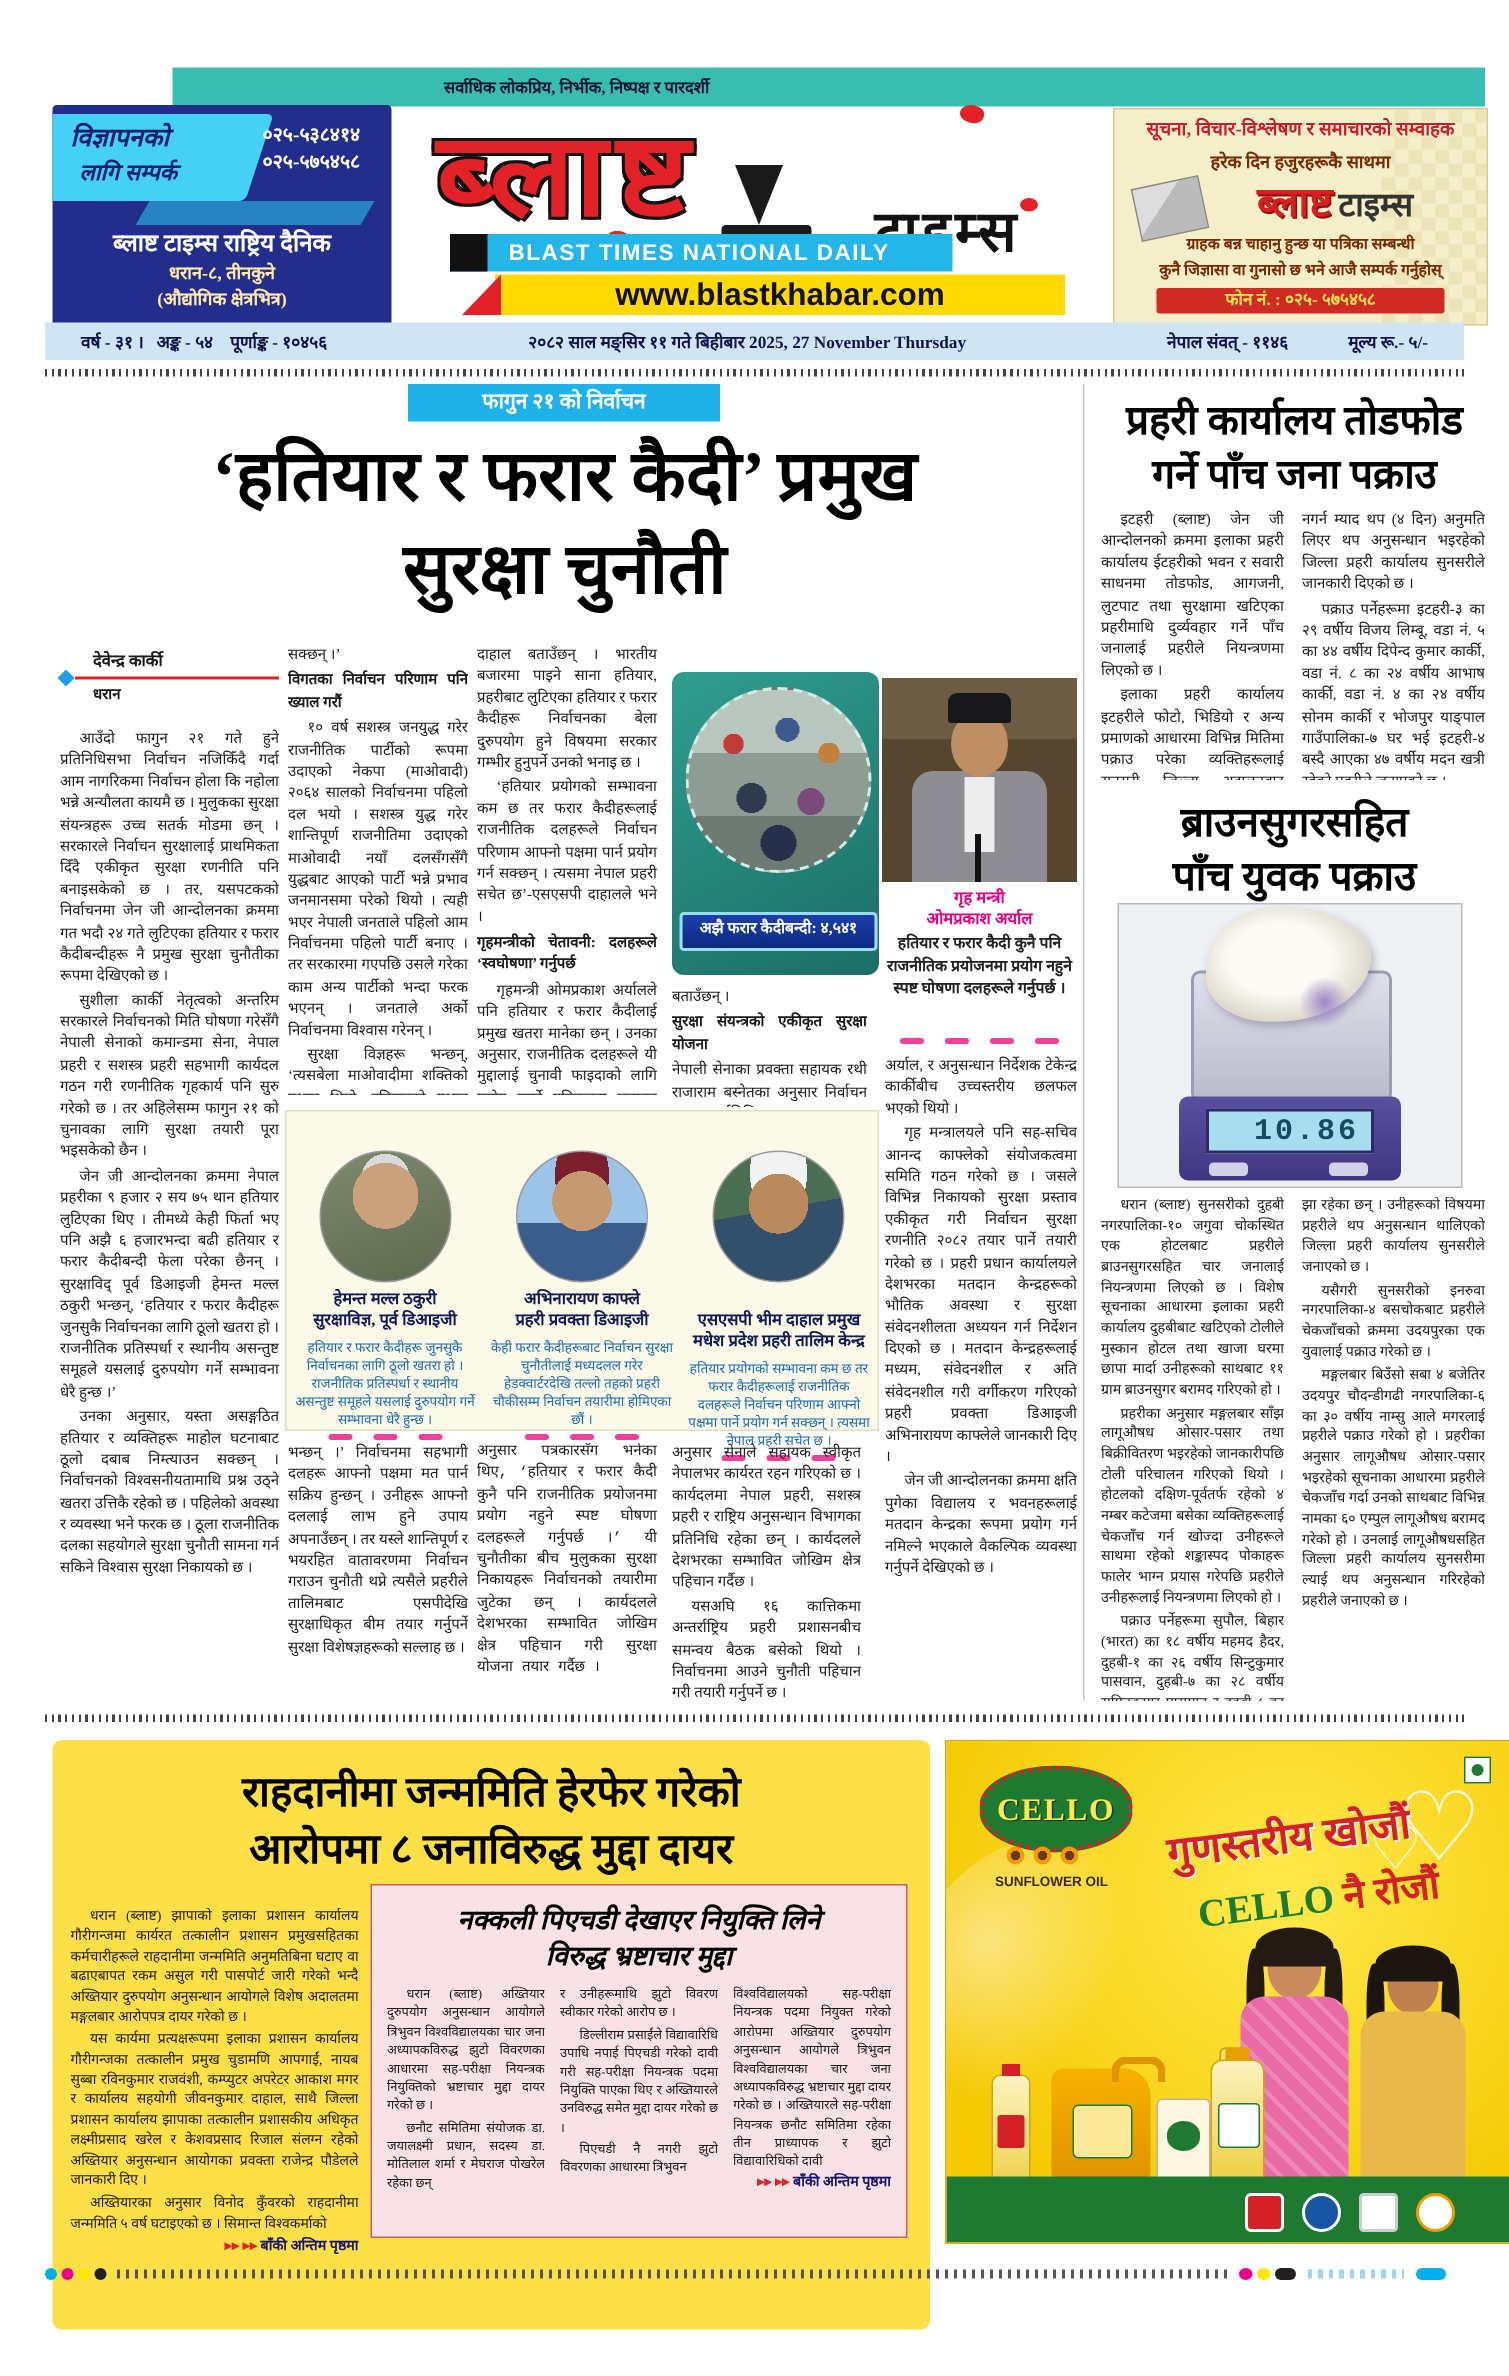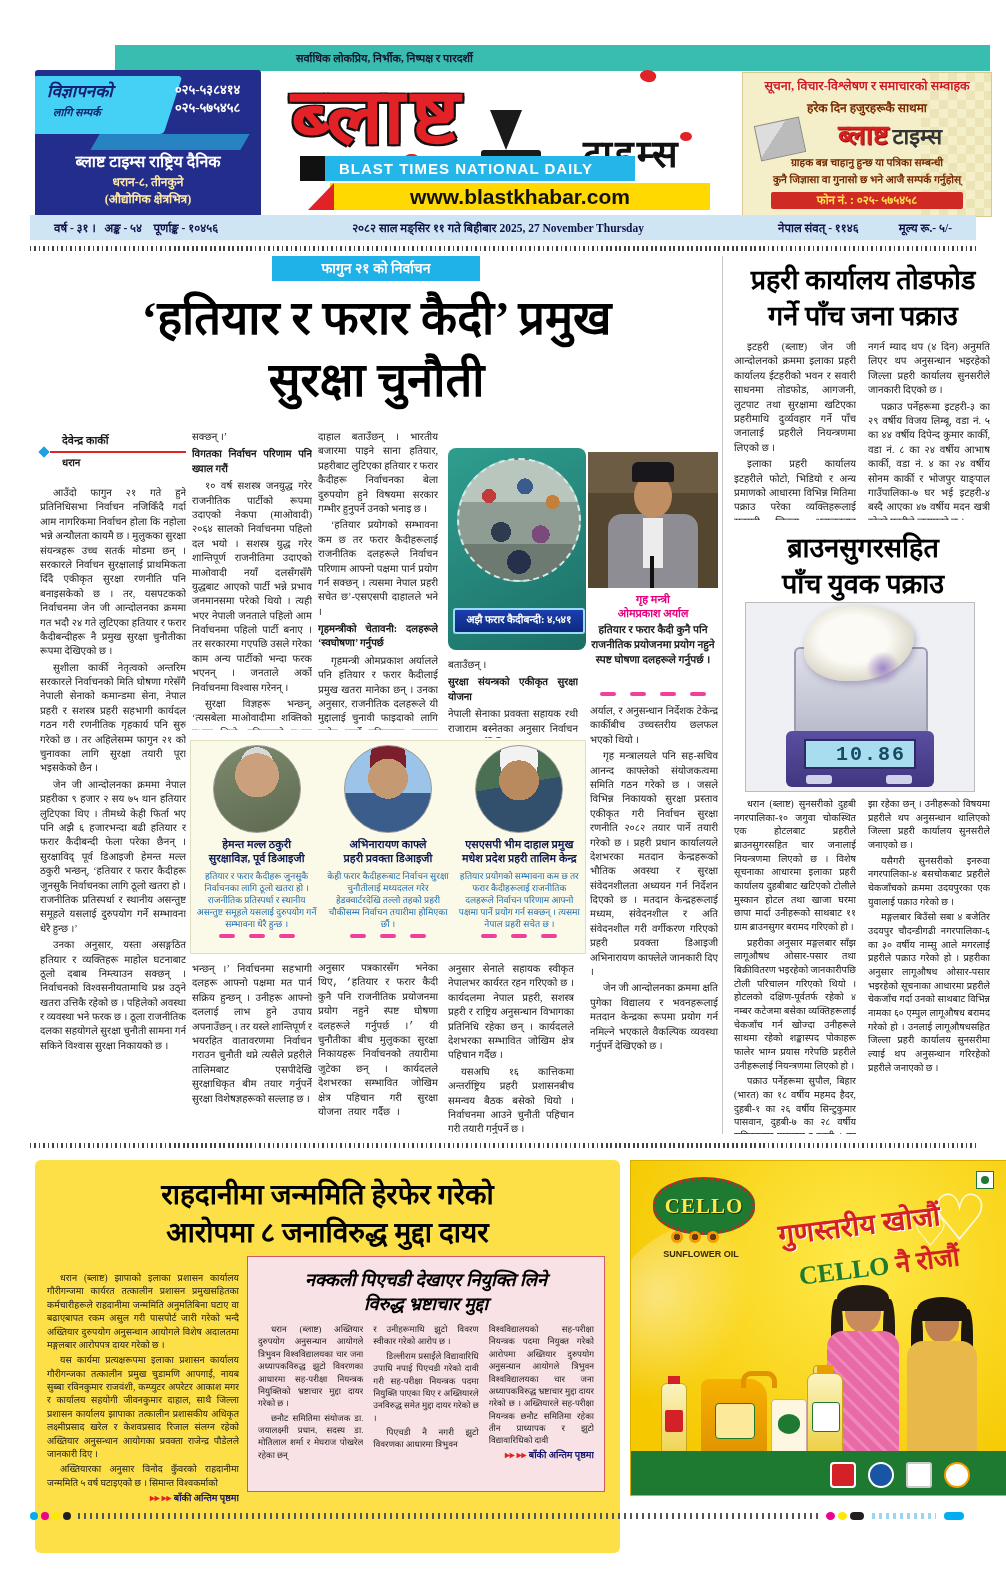--- a/index.html
+++ b/index.html
@@ -24,21 +24,21 @@
 
 <div id="page">
 
   <div class="abs" style="left:115px;top:45px;width:875px;height:26px;background:#38bdb0;"></div>
   <div class="abs" style="left:296px;top:50px;font-size:11px;font-weight:bold;color:#15152e;">सर्वाधिक लोकप्रिय, निर्भीक, निष्पक्ष र पारदर्शी</div>
 
   <div class="abs" style="left:35px;top:70px;width:226px;height:168px;background:#232d8c;border-radius:3px;overflow:hidden;">
     <div class="abs" style="left:-12px;top:6px;width:150px;height:58px;background:#45d0f5;transform:skewX(-18deg);border-radius:4px;"></div>
     <div class="abs" style="left:60px;top:64px;width:150px;height:16px;background:#2aa8d8;transform:skewX(-30deg);opacity:.7;"></div>
     <div class="abs" style="left:12px;top:9px;font-size:17px;font-weight:bold;font-style:italic;color:#172173;">विज्ञापनको</div>
-    <div class="abs" style="left:18px;top:34px;font-size:11px;font-weight:bold;font-style:italic;color:#172173;">लागि सम्पर्क</div>
+    <div class="abs" style="left:18px;top:34px;font-size:15px;font-weight:bold;font-style:italic;color:#172173;">लागि सम्पर्क</div>
     <div class="abs" style="left:140px;top:10px;font-size:13px;font-weight:bold;color:#fff;">०२५-५३८४१४</div>
     <div class="abs" style="left:140px;top:28px;font-size:13px;font-weight:bold;color:#fff;">०२५-५७५४५८</div>
     <div class="abs" style="left:0;top:80px;width:100%;text-align:center;font-size:16px;font-weight:bold;color:#fff;">ब्लाष्ट टाइम्स राष्ट्रिय दैनिक</div>
     <div class="abs" style="left:0;top:103px;width:100%;text-align:center;font-size:12px;font-weight:bold;color:#ffe9a8;">धरान-८, तीनकुने</div>
     <div class="abs" style="left:0;top:120px;width:100%;text-align:center;font-size:12px;font-weight:bold;color:#ffe9a8;">(औद्योगिक क्षेत्रभित्र)</div>
   </div>
 
   <div class="abs" style="left:285px;top:62px;width:440px;height:110px;">
     <div class="abs" style="left:6px;top:-6px;font-size:84px;font-weight:bold;color:#e32227;letter-spacing:6px;
                 text-shadow:-2px -2px 0 #111,2px -2px 0 #111,-2px 2px 0 #111,2px 2px 0 #111;transform:scaleY(.92);">ब्लाष्ट</div>
@@ -157,21 +157,21 @@
       <span></span>
       <span></span>
   </div>
 
   <div class="abs col" style="left:590px;top:704px;width:128px;height:428px;">
     <p style="text-indent:0;">अर्याल, र अनुसन्धान निर्देशक टेकेन्द्र कार्कीबीच उच्चस्तरीय छलफल भएको थियो ।</p>
     <p>गृह मन्त्रालयले पनि सह-सचिव आनन्द काफ्लेको संयोजकत्वमा समिति गठन गरेको छ । जसले विभिन्न निकायको सुरक्षा प्रस्ताव एकीकृत गरी निर्वाचन सुरक्षा रणनीति २०८२ तयार पार्ने तयारी गरेको छ । प्रहरी प्रधान कार्यालयले देशभरका मतदान केन्द्रहरूको भौतिक अवस्था र सुरक्षा संवेदनशीलता अध्ययन गर्न निर्देशन दिएको छ । मतदान केन्द्रहरूलाई मध्यम, संवेदनशील र अति संवेदनशील गरी वर्गीकरण गरिएको प्रहरी प्रवक्ता डिआइजी अभिनारायण काफ्लेले जानकारी दिए ।</p>
     <p>जेन जी आन्दोलनका क्रममा क्षति पुगेका विद्यालय र भवनहरूलाई मतदान केन्द्रका रूपमा प्रयोग गर्न नमिल्ने भएकाले वैकल्पिक व्यवस्था गर्नुपर्ने देखिएको छ ।</p>
   </div>
 
-  <div class="abs" style="left:190px;top:740px;width:396px;height:214px;background:#fbfae8;border:1px solid #e0ddc0;display:flex;justify-content:space-around;padding-top:4px;box-sizing:border-box;">
+  <div class="abs" style="left:190px;top:740px;width:396px;height:214px;background:#fbfae8;border:1px solid #e0ddc0;display:flex;justify-content:space-around;padding-top:26px;box-sizing:border-box;">
     <div style="width:122px;text-align:center;">
       <div class="circ" style="width:86px;height:86px;margin:0 auto;border:1px solid #999;
                   background:radial-gradient(circle at 50% 34%,#caa17c 0 22px,transparent 22px),
                              radial-gradient(circle at 50% 20%,#d9d9d9 0 16px,transparent 16px),
                              linear-gradient(160deg,#7d8a6d,#5d6a50);"></div>
       <div class="expname" style="margin-top:5px;">हेमन्त मल्ल ठकुरी</div>
       <div class="expname">सुरक्षाविज्ञ, पूर्व डिआइजी</div>
       <div class="expquote">हतियार र फरार कैदीहरू जुनसुकै निर्वाचनका लागि ठूलो खतरा हो । राजनीतिक प्रतिस्पर्धा र स्थानीय असन्तुष्ट समूहले यसलाई दुरुपयोग गर्ने सम्भावना धेरै हुन्छ ।</div>
       <div class="pinkdash" style="margin-top:4px;">
           <span></span>
@@ -191,21 +191,21 @@
           <span></span>
           <span></span>
           <span></span>
         </div>
     </div>
     <div style="width:122px;text-align:center;">
       <div class="circ" style="width:86px;height:86px;margin:0 auto;border:1px solid #999;
                   background:radial-gradient(circle at 50% 40%,#b98a5e 0 20px,transparent 20px),
                              radial-gradient(ellipse at 50% 16%,#f2f2f2 0 19px,transparent 19px),
                              linear-gradient(170deg,#4a6f52 0 45%,#32506c 45% 100%);"></div>
-      <div class="expname" style="margin-top:5px;">एसएसपी भीम दाहाल प्रमुख</div>
+      <div class="expname" style="margin-top:19px;">एसएसपी भीम दाहाल प्रमुख</div>
       <div class="expname">मधेश प्रदेश प्रहरी तालिम केन्द्र</div>
       <div class="expquote">हतियार प्रयोगको सम्भावना कम छ तर फरार कैदीहरूलाई राजनीतिक दलहरूले निर्वाचन परिणाम आफ्नो पक्षमा पार्ने प्रयोग गर्न सक्छन् । त्यसमा नेपाल प्रहरी सचेत छ ।</div>
       <div class="pinkdash" style="margin-top:4px;">
           <span></span>
           <span></span>
           <span></span>
         </div>
     </div>
   </div>
 

